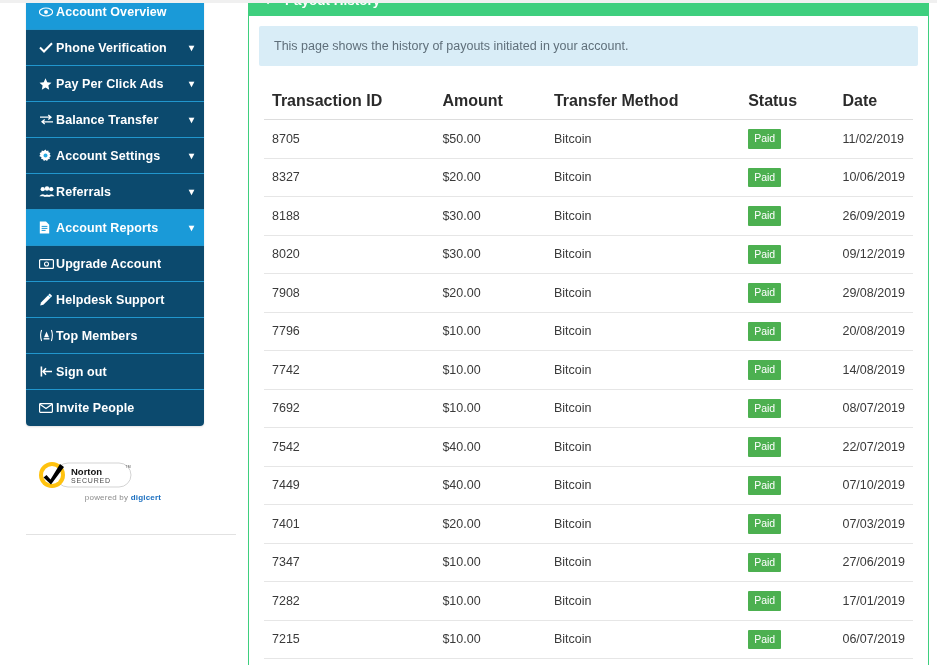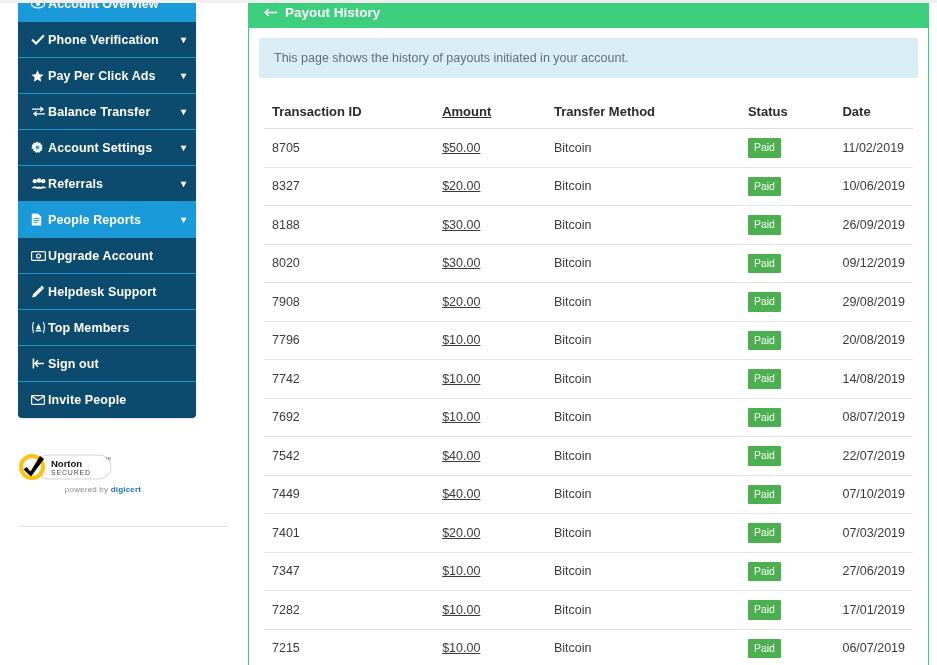--- a/index.html
+++ b/index.html
@@ -31,21 +31,21 @@
     width: 937px;
     height: 3px;
     background: #f0f0f0;
     z-index: 40;
   }
 
   
   #sidebar {
     width: 246px;
     flex: 0 0 246px;
-    padding: 0;
+    padding: 8px;
     box-sizing: border-box;
     position: relative;
     height: 665px;
     background: #ffffff;
   }
 
   .side-menu {
     width: 178px;
     margin-left: 18px;
     margin-top: -14px;
@@ -90,21 +90,21 @@
   .side-caret {
     flex: 0 0 12px;
     font-size: 10px;
     color: #ffffff;
     text-align: right;
     line-height: 1;
   }
 
   
   .norton-wrap {
-    margin-left: 14px;
+    margin-left: 26px;
     margin-top: 34px;
     width: 178px;
   }
   .norton-badge {
     width: 100px;
     display: block;
   }
   .norton-sub {
     margin-top: 2px;
     font-size: 8px;
@@ -121,21 +121,21 @@
     width: 210px;
     height: 1px;
     background: #e2e2e2;
   }
 
   
   #main {
     flex: 1 1 auto;
     height: 468px;
     position: relative;
-    padding-top: 12px;
+    padding-top: 0;
     box-sizing: border-box;
   }
 
   .panel {
     margin-left: 2px;
     margin-right: 8px;
     margin-top: -14px;
     background: #ffffff;
     border: 1px solid #3ecf7e;
     border-top: none;
@@ -182,36 +182,36 @@
   table.payouts {
     width: 100%;
     border-collapse: collapse;
     font-size: 12.5px;
     color: #333333;
   }
   table.payouts thead th {
     text-align: left;
     font-weight: bold;
     color: #2b2b2b;
-    font-size: 13px;
+    font-size: 16px;
     padding: 10px 8px 9px 8px;
     border-bottom: 1px solid #dddddd;
     white-space: nowrap;
   }
   table.payouts tbody td {
     padding: 9px 8px;
     border-top: 1px solid #e6e6e6;
     color: #3a3a3a;
     white-space: nowrap;
     vertical-align: middle;
   }
   table.payouts tbody tr:first-child td { border-top: none; }
 
   .col-txn   { width: 160px; }
-  .col-amt   { width: 100px; text-decoration: underline; }
+  .col-amt   { width: 100px; }
   .col-method{ width: 185px; }
   .col-status{ width: 82px; }
   .col-date  { width: auto; }
 
   .badge-paid {
     display: inline-block;
     background: #4cb050;
     color: #ffffff;
     font-size: 10.5px;
     line-height: 1;
@@ -298,21 +298,21 @@
         <span class="side-caret">▾</span>
       </div>
 
       <div class="side-item dark">
         <span class="side-ico">
           <svg width="11" height="13" viewBox="0 0 11 13">
               <path d="M0.8 0.6 h6.2 l3.2 3.2 v8.6 h-9.4 z" fill="#fff"></path>
               <path d="M2.6 5.4 h5.8 M2.6 7.4 h5.8 M2.6 9.4 h4" stroke="#1a9ad8" stroke-width="1"></path>
             </svg>
         </span>
-        <span class="side-label">People Reports</span>
+        <span class="side-label">Account Reports</span>
         <span class="side-caret">▾</span>
       </div>
 
       <div class="side-item">
         <span class="side-ico">
           <svg width="15" height="10" viewBox="0 0 15 10">
               <rect x="0.6" y="0.6" width="13.8" height="8.8" rx="1" fill="none" stroke="#fff" stroke-width="1.2"></rect>
               <circle cx="7.5" cy="5" r="2" fill="none" stroke="#fff" stroke-width="1.1"></circle>
             </svg>
         </span>

